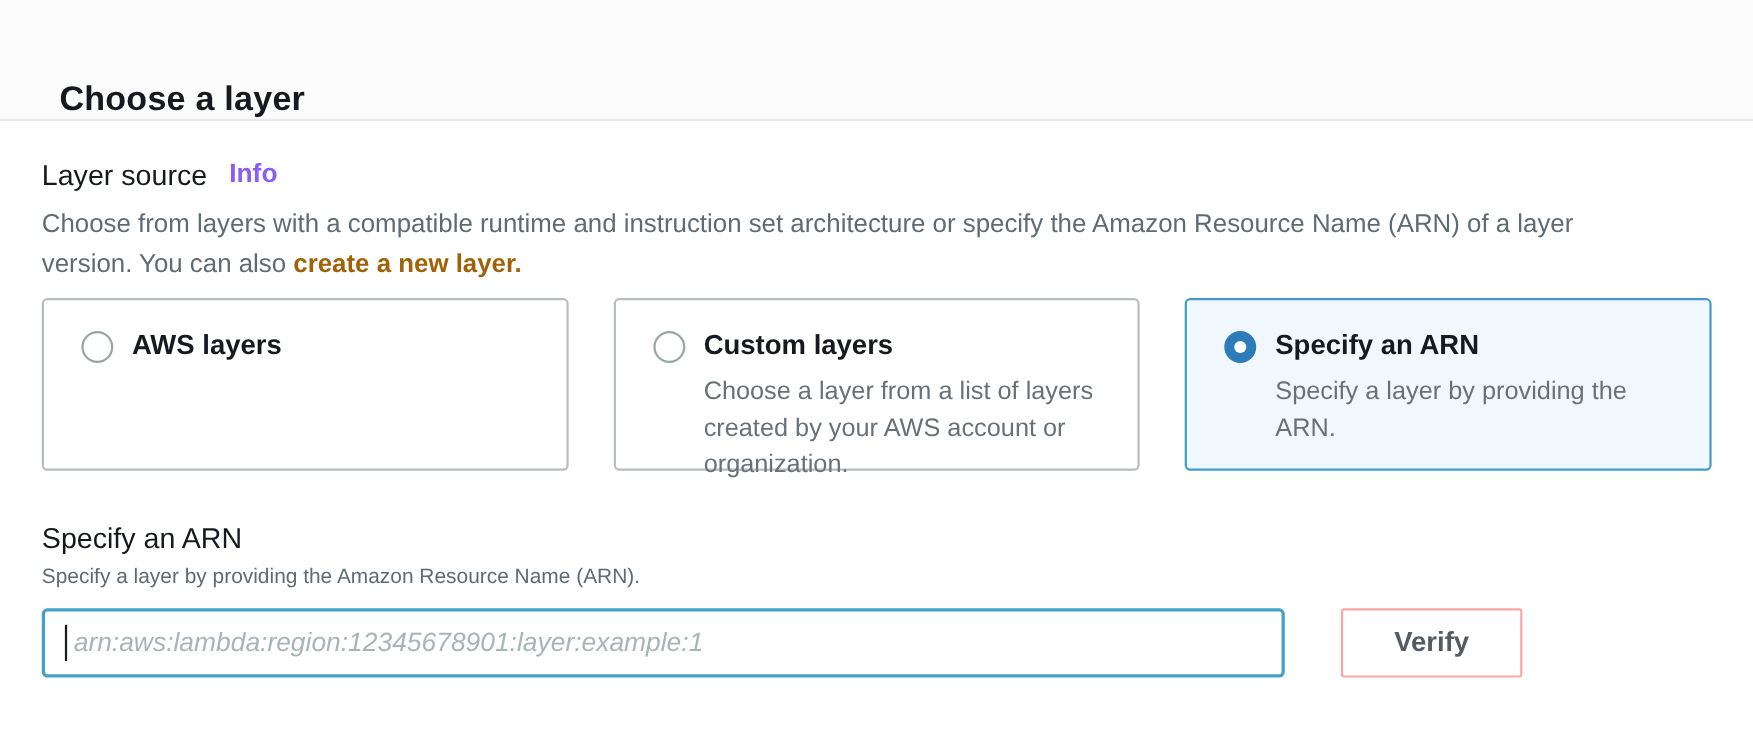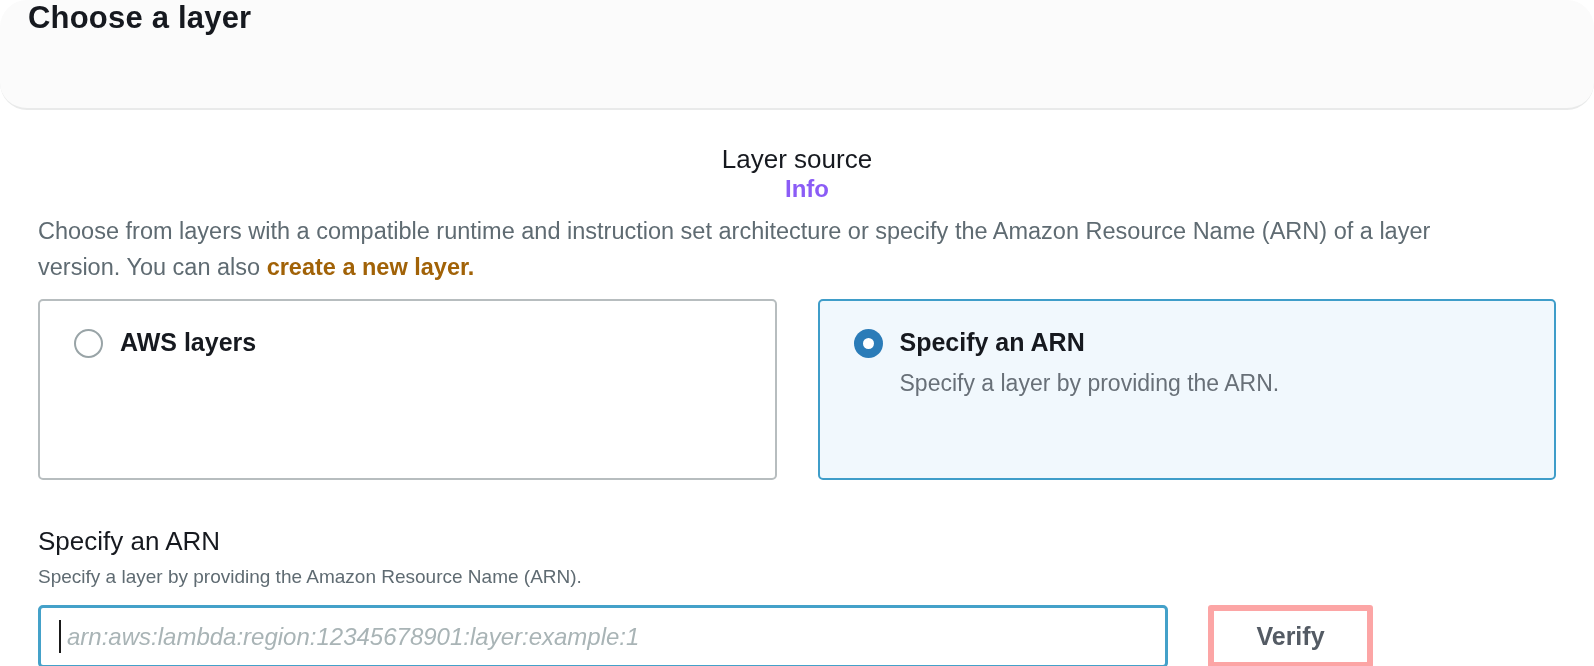--- a/index.html
+++ b/index.html
@@ -8,55 +8,54 @@
     font-family: "Liberation Sans", "DejaVu Sans", sans-serif;
     color: #16191f;
   }
 
   
   .panel-header {
     height: 110px;
     background: #fbfbfb;
     border-bottom: 2px solid #e9eaea;
     display: flex;
-    align-items: flex-start;
-    padding: 0 28px;
-    border-radius: 27px;
+    align-items: flex-end;
+    padding: 0 54px;
   }
   .panel-title {
     font-size: 31px;
     font-weight: 700;
     letter-spacing: 0.2px;
     color: #16191f;
   }
 
   
   .panel-body { padding: 32px 38px 0 38px; }
 
-  .label-row { display: flex; align-items: center; margin-top: 2px; flex-direction: column; }
+  .label-row { display: flex; align-items: flex-start; margin-top: 2px; }
   .field-label { font-size: 26px; font-weight: 400; color: #16191f; }
   .info-link {
     font-size: 24px; font-weight: 700; color: #8b5cf6;
     margin-left: 20px; text-decoration: none; cursor: pointer;
   }
 
   .field-desc {
     margin-top: 10px;
     font-size: 23.5px;
     line-height: 36px;
     color: #5f6b72;
     max-width: 1470px;
   }
   .inline-link { color: #a16207; text-decoration: none; cursor: pointer; font-weight: bold; }
 
   
   .cards-row { display: flex; gap: 41px; margin-top: 14px; }
   .card {
     flex: 1 1 0;
-    height: 181px;
+    height: 157px;
     border: 2px solid #b7bdbf;
     border-radius: 5px;
     background: #ffffff;
     padding: 25px 28px 0 34px;
     display: flex;
     gap: 17px;
     cursor: pointer;
   }
   .card.selected {
     border: 2px solid #3f9dc9;
@@ -82,21 +81,21 @@
     border-radius: 50%;
     background: #ffffff;
   }
   .card-title { font-size: 25px; font-weight: 600; color: #16191f; line-height: 32px; }
   .card-desc  { font-size: 23px; font-weight: 400; color: #687078; line-height: 33px; margin-top: 9px; }
 
   
   .section-title { margin-top: 46px; font-size: 26px; font-weight: 400; color: #16191f; }
   .section-desc  { margin-top: 9px; font-size: 19px; color: #5f6b72; }
 
-  .input-row { margin-top: 17px; display: flex; align-items: flex-end; }
+  .input-row { margin-top: 17px; display: flex; align-items: flex-end; gap: 11px; }
   .arn-input-wrap { position: relative; width: 1130px; height: 63px; }
   .arn-input {
     width: 100%; height: 100%;
     border: 3px solid #44a1c9;
     border-radius: 5px;
     padding: 0 20px 0 26px;
     font-family: "Liberation Sans", "DejaVu Sans", sans-serif;
     font-size: 24px;
     color: #16191f;
     outline: none;
@@ -110,21 +109,21 @@
   .text-cursor {
     position: absolute;
     left: 21px; top: 15px;
     width: 2px; height: 33px;
     background: #1a1a1a;
   }
   .verify-btn {
     margin-left: 40px;
     width: 165px; height: 63px;
     background: #ffffff;
-    border: 6px solid #fca5a5;
+    border: 2px solid #fca5a5;
     border-radius: 3px;
     color: #545b64;
     font-family: "Liberation Sans", "DejaVu Sans", sans-serif;
     font-size: 25px;
     font-weight: 700;
     cursor: pointer;
   }
 </style>
 </head>
 <body>
@@ -146,20 +145,27 @@
 
     <div class="cards-row">
 
       <div class="card">
         <span class="radio"></span>
         <div>
           <div class="card-title">AWS layers</div>
         </div>
       </div>
 
+      <div class="card">
+        <span class="radio"></span>
+        <div>
+          <div class="card-title">Custom layers</div>
+          <div class="card-desc">Choose a layer from a list of layers created by your AWS account or organization.</div>
+        </div>
+      </div>
 
       <div class="card selected">
         <span class="radio checked"></span>
         <div>
           <div class="card-title">Specify an ARN</div>
           <div class="card-desc">Specify a layer by providing the ARN.</div>
         </div>
       </div>
 
     </div>

